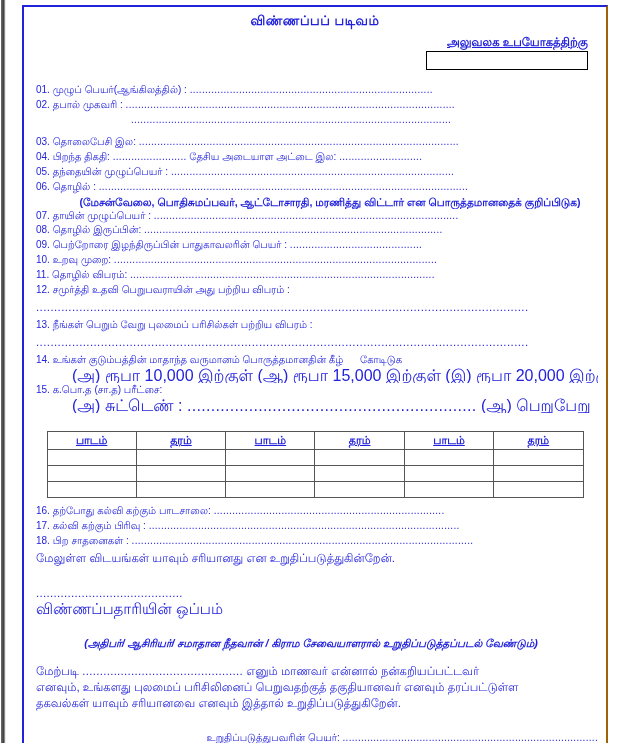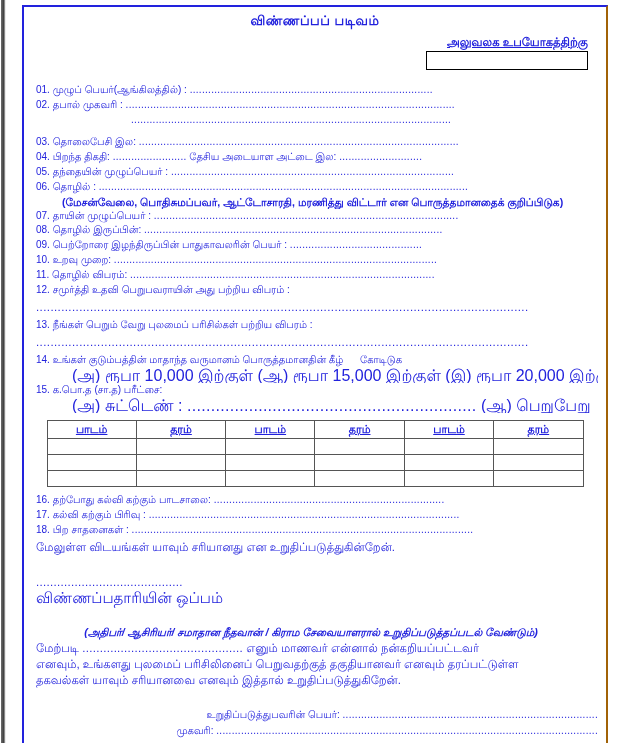--- a/index.html
+++ b/index.html
@@ -92,40 +92,41 @@
     line-height: 14.9px;
     color: #2222dd;
   }
   .row.gap-top { margin-top: 7px; }
   .row.gap-top2 { margin-top: 4px; }
   .indent-note {
     padding-left: 26px;
     font-weight: bold;
     font-size: 10.6px;
     line-height: 14px;
+    text-align: center;
   }
   .indent-sub {
     padding-left: 36px;
     font-size: 16px;
     line-height: 15px;
   }
   .dots-line {
     display: block;
     font-size: 11.5px;
     color: #2222dd;
     letter-spacing: 0.4px;
     overflow: hidden;
     white-space: nowrap;
     line-height: 13px;
   }
   .num { display: inline-block; }
   .dots { letter-spacing: 0.3px; }
   table.marks {
     border-collapse: collapse;
-    margin: 7px auto 0 auto;
+    margin: 18px auto 0 auto;
     width: 537px;
     table-layout: fixed;
   }
   table.marks th, table.marks td {
     border: 1px solid #555555;
     height: 15px;
     padding: 0;
   }
   table.marks th {
     color: #2222dd;
@@ -155,20 +156,21 @@
   }
   .verifier-note {
     text-align: center;
     font-style: italic;
     font-weight: bold;
     font-size: 10.6px;
     margin-top: 20px;
     padding-right: 8px;
   }
   .declare {
+    margin-top: 12px;
     padding-left: 4px;
     padding-right: 6px;
     font-size: 11.5px;
     line-height: 16px;
     text-align: justify;
   }
   .declare .d1 { display: block; }
   .tail-fields {
     margin-top: 19px;
     padding-left: 4px;

